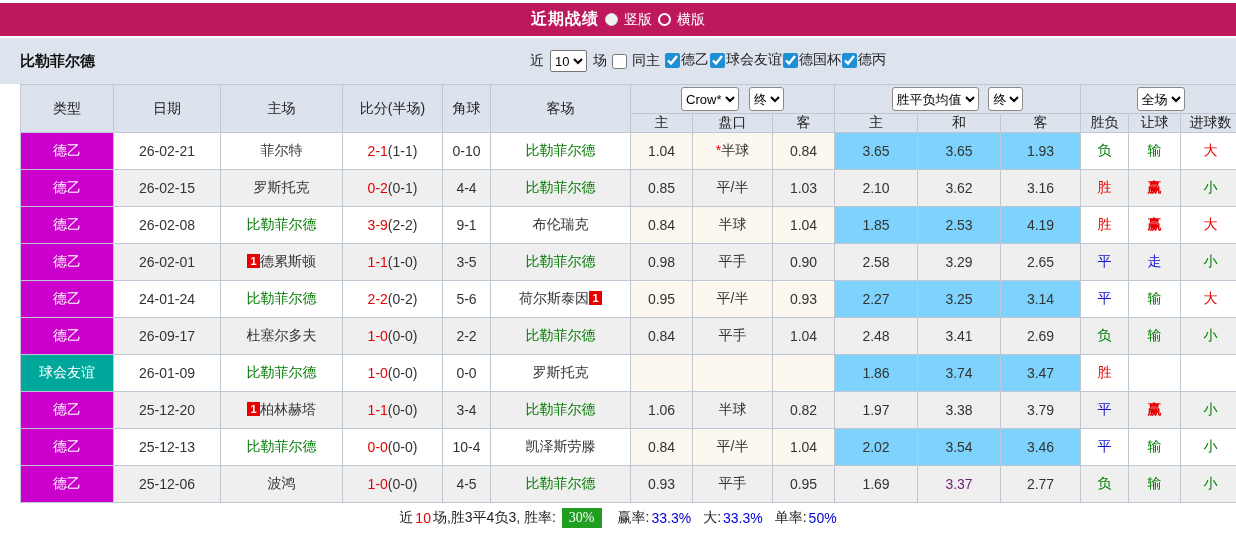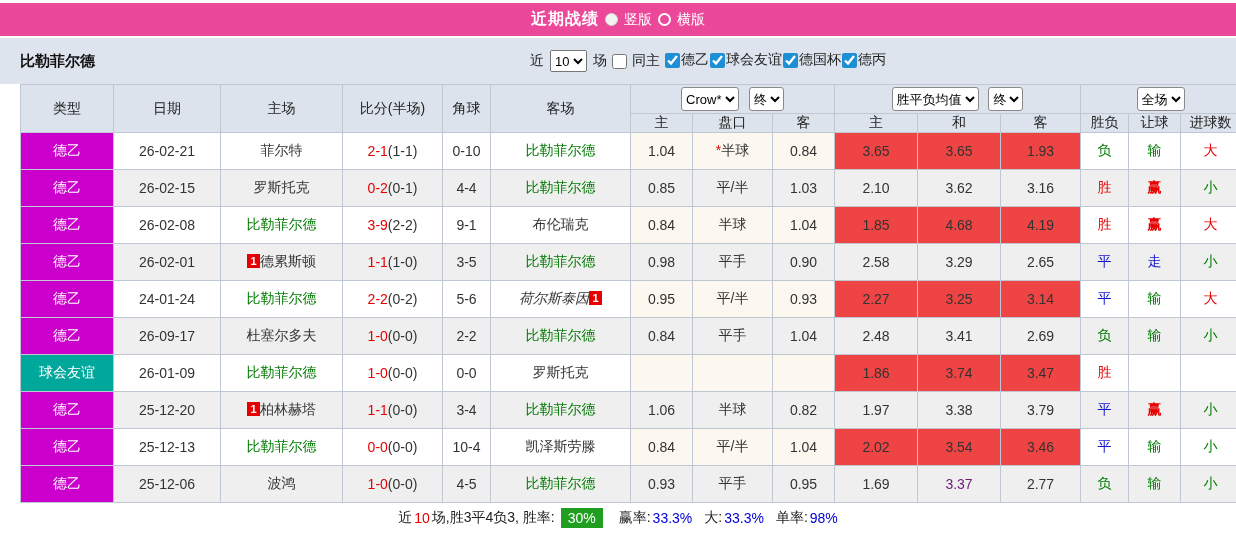--- a/index.html
+++ b/index.html
@@ -5,21 +5,21 @@
   * { margin:0; padding:0; box-sizing:border-box; }
   html,body { width:1236px; }
   body {
     font-family:"Liberation Sans","DejaVu Sans",sans-serif;
     font-size:14px; color:#333; background:#ffffff; width:1236px; height:537px; overflow:hidden;
   }
   .page { width:1236px; }
 
   
   .titlebar {
-    margin-top:3px; height:33px; background:#ec4899; color:#fff;
+    margin-top:3px; height:33px; background:#be185d; color:#fff;
     display:flex; align-items:center; justify-content:center; gap:6px;
   }
   .titlebar .title { font-weight:bold; font-size:16px; letter-spacing:1px; }
   .radio { display:inline-block; width:13px; height:13px; border-radius:50%; cursor:pointer; }
   .radio.sel { background:#f2f2f2; border:1px solid #d5d5d5; }
   .radio.unsel { background:transparent; border:2px solid #ffffff; }
   .radio-label { font-size:14px; }
 
   
   .filterbar {
@@ -36,35 +36,35 @@
   table { border-collapse:collapse; table-layout:fixed; width:1220px; margin:0 20px; }
   th, td { border:1px solid #bfc8d2; text-align:center; overflow:hidden; white-space:nowrap; }
   thead th { background:#dce3ed; font-weight:normal; color:#222; }
   .hrow1 th { height:29px; }
   .hrow1 th.selcell { padding:1px 0; }
   .hrow2 th { height:19px; font-size:14px; }
   .selcell select { font-size:13px; height:24px; margin:0 3px; background:#fff; border:1px solid #8a8a8a; border-radius:3px; }
   tbody td { height:37px; font-size:14px; background:#fff; }
   tbody tr:nth-child(even) td { background:#efefef; }
   tbody td.col-ah { background:#fdf8ef; }
-  tbody td.col-odds { background:#ef4444; }
+  tbody td.col-odds { background:#7dd3fc; }
   .league-cell { color:#fff; }
   .score-full { color:#e60000; }
   .star { color:#e60000; }
   .badge1 {
     display:inline-block; background:#e60000; color:#fff; font-size:11px; font-weight:bold;
     width:13px; height:14px; line-height:14px; vertical-align:1px;
   }
   .bold { font-weight:bold; }
 
   
   .footerbar { height:29px; display:flex; align-items:center; justify-content:center; font-size:14px; color:#222; gap:2px; }
   .f-red { color:#e60000; }
   .f-blue { color:#0000d6; }
-  .f-badge { background:#1f9e1f; color:#fff; padding:2px 7px; margin:0 4px; }
+  .f-badge { background:#1f9e1f; color:#fff; padding:2px 7px; margin:0 4px;font-family:Liberation Serif, serif; }
   .f-gap { margin-left:10px; }
 </style>
 </head>
 <body>
 
 <div class="page">
 
   <div class="titlebar">
     <span class="title">近期战绩</span>
     <span class="radio sel"></span>
@@ -186,21 +186,21 @@
           <td class="league-cell" style="background: rgb(204, 0, 204);">德乙</td>
           <td>26-02-08</td>
           <td><span style="color: rgb(0, 122, 0);">比勒菲尔德</span></td>
           <td><span class="score-full">3-9</span><span>(2-2)</span></td>
           <td>9-1</td>
           <td><span style="color: rgb(52, 52, 52);">布伦瑞克</span></td>
           <td class="col-ah">0.84</td>
           <td class="col-ah">半球</td>
           <td class="col-ah">1.04</td>
           <td class="col-odds">1.85</td>
-          <td class="col-odds">4.68</td>
+          <td class="col-odds">2.53</td>
           <td class="col-odds">4.19</td>
           <td style="color: rgb(230, 0, 0);">胜</td>
           <td class="bold" style="color: rgb(230, 0, 0);">赢</td>
           <td style="color: rgb(230, 0, 0);">大</td>
         </tr>
         <tr>
           <td class="league-cell" style="background: rgb(204, 0, 204);">德乙</td>
           <td>26-02-01</td>
           <td><span class="badge1">1</span><span style="color: rgb(52, 52, 52);">德累斯顿</span></td>
           <td><span class="score-full">1-1</span><span>(1-0)</span></td>
@@ -215,21 +215,21 @@
           <td style="color: rgb(20, 20, 204);">平</td>
           <td style="color: rgb(20, 20, 204);">走</td>
           <td style="color: rgb(0, 122, 0);">小</td>
         </tr>
         <tr>
           <td class="league-cell" style="background: rgb(204, 0, 204);">德乙</td>
           <td>24-01-24</td>
           <td><span style="color: rgb(0, 122, 0);">比勒菲尔德</span></td>
           <td><span class="score-full">2-2</span><span>(0-2)</span></td>
           <td>5-6</td>
-          <td><span style="color: rgb(52, 52, 52); font-style: italic;">荷尔斯泰因</span><span class="badge1">1</span></td>
+          <td><span style="color: rgb(52, 52, 52);">荷尔斯泰因</span><span class="badge1">1</span></td>
           <td class="col-ah">0.95</td>
           <td class="col-ah">平/半</td>
           <td class="col-ah">0.93</td>
           <td class="col-odds">2.27</td>
           <td class="col-odds">3.25</td>
           <td class="col-odds">3.14</td>
           <td style="color: rgb(20, 20, 204);">平</td>
           <td style="color: rgb(0, 122, 0);">输</td>
           <td style="color: rgb(230, 0, 0);">大</td>
         </tr>
@@ -324,16 +324,16 @@
   <div class="footerbar">
     <span>近</span>
       <span class="f-red">10</span>
       <span>场,胜3平4负3, 胜率:</span>
     <span class="f-badge">30%</span>
     <span class="f-gap">赢率:</span>
       <span class="f-blue">33.3%</span>
     <span class="f-gap">大:</span>
       <span class="f-blue">33.3%</span>
     <span class="f-gap">单率:</span>
-      <span class="f-blue">98%</span>
+      <span class="f-blue">50%</span>
   </div>
 
 </div>
 
 </body></html>

